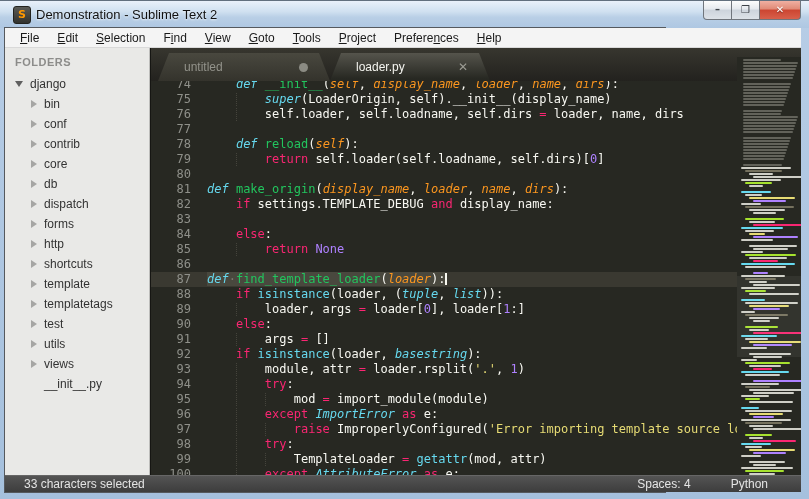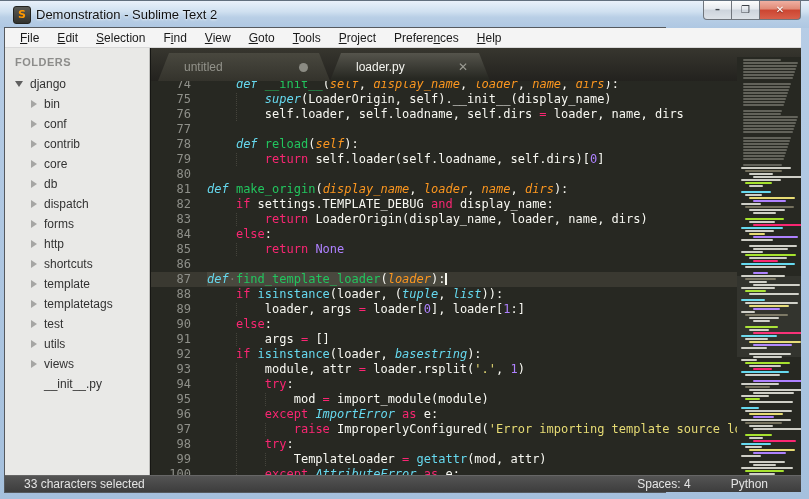--- a/index.html
+++ b/index.html
@@ -200,21 +200,21 @@
           <div class="code-scroll" id="code">
               <div class="cl"><span class="ln">74</span><span class="lt"><span class="tok-w">    </span><span class="tok-bi">def</span><span class="tok-w"> </span><span class="tok-f">__init__</span><span class="tok-w">(</span><span class="tok-p">self</span><span class="tok-w">, </span><span class="tok-p">display_name</span><span class="tok-w">, </span><span class="tok-p">loader</span><span class="tok-w">, </span><span class="tok-p">name</span><span class="tok-w">, </span><span class="tok-p">dirs</span><span class="tok-w">):</span></span></div>
               <div class="cl"><span class="ln">75</span><span class="lt"><span class="guide" style="left: 4ch;"></span><span class="tok-w">        </span><span class="tok-bi">super</span><span class="tok-w">(LoaderOrigin, self).__init__(display_name)</span></span></div>
               <div class="cl"><span class="ln">76</span><span class="lt"><span class="guide" style="left: 4ch;"></span><span class="tok-w">        self.loader, self.loadname, self.dirs </span><span class="tok-k">=</span><span class="tok-w"> loader, name, dirs</span></span></div>
               <div class="cl"><span class="ln">77</span><span class="lt"></span></div>
               <div class="cl"><span class="ln">78</span><span class="lt"><span class="tok-w">    </span><span class="tok-bi">def</span><span class="tok-w"> </span><span class="tok-f">reload</span><span class="tok-w">(</span><span class="tok-p">self</span><span class="tok-w">):</span></span></div>
               <div class="cl"><span class="ln">79</span><span class="lt"><span class="guide" style="left: 4ch;"></span><span class="tok-w">        </span><span class="tok-k">return</span><span class="tok-w"> self.loader(self.loadname, self.dirs)[</span><span class="tok-n">0</span><span class="tok-w">]</span></span></div>
               <div class="cl"><span class="ln">80</span><span class="lt"></span></div>
               <div class="cl"><span class="ln">81</span><span class="lt"><span class="tok-bi">def</span><span class="tok-w"> </span><span class="tok-f">make_origin</span><span class="tok-w">(</span><span class="tok-p">display_name</span><span class="tok-w">, </span><span class="tok-p">loader</span><span class="tok-w">, </span><span class="tok-p">name</span><span class="tok-w">, </span><span class="tok-p">dirs</span><span class="tok-w">):</span></span></div>
               <div class="cl"><span class="ln">82</span><span class="lt"><span class="tok-w">    </span><span class="tok-k">if</span><span class="tok-w"> settings.TEMPLATE_DEBUG </span><span class="tok-k">and</span><span class="tok-w"> display_name:</span></span></div>
-              <div class="cl"><span class="ln">83</span><span class="lt"><span class="guide" style="left: 4ch;"></span><span class="tok-w">        </span><span class="tok-k">return</span><span class="tok-w"> LoaderOrigin(display_name, loader, name, dirs)</span></span></div>
+              <div class="cl"><span class="ln">83</span></div>
               <div class="cl"><span class="ln">84</span><span class="lt"><span class="tok-w">    </span><span class="tok-k">else</span><span class="tok-w">:</span></span></div>
               <div class="cl"><span class="ln">85</span><span class="lt"><span class="guide" style="left: 4ch;"></span><span class="tok-w">        </span><span class="tok-k">return</span><span class="tok-w"> </span><span class="tok-n">None</span></span></div>
               <div class="cl"><span class="ln">86</span><span class="lt"></span></div>
               <div class="cl hl"><span class="ln">87</span><span class="lt"><span class="sel"><span class="tok-bi">def</span><span class="tok-ws">·</span><span class="tok-f">find_template_loader</span><span class="tok-w">(</span><span class="tok-p">loader</span><span class="tok-w">):</span></span><span class="cursor"></span></span></div>
               <div class="cl"><span class="ln">88</span><span class="lt"><span class="tok-w">    </span><span class="tok-k">if</span><span class="tok-w"> </span><span class="tok-b">isinstance</span><span class="tok-w">(loader, (</span><span class="tok-bi">tuple</span><span class="tok-w">, </span><span class="tok-bi">list</span><span class="tok-w">)):</span></span></div>
               <div class="cl"><span class="ln">89</span><span class="lt"><span class="guide" style="left: 4ch;"></span><span class="tok-w">        loader, args </span><span class="tok-k">=</span><span class="tok-w"> loader[</span><span class="tok-n">0</span><span class="tok-w">], loader[</span><span class="tok-n">1</span><span class="tok-w">:]</span></span></div>
               <div class="cl"><span class="ln">90</span><span class="lt"><span class="tok-w">    </span><span class="tok-k">else</span><span class="tok-w">:</span></span></div>
               <div class="cl"><span class="ln">91</span><span class="lt"><span class="guide" style="left: 4ch;"></span><span class="tok-w">        args </span><span class="tok-k">=</span><span class="tok-w"> []</span></span></div>
               <div class="cl"><span class="ln">92</span><span class="lt"><span class="tok-w">    </span><span class="tok-k">if</span><span class="tok-w"> </span><span class="tok-b">isinstance</span><span class="tok-w">(loader, </span><span class="tok-bi">basestring</span><span class="tok-w">):</span></span></div>
               <div class="cl"><span class="ln">93</span><span class="lt"><span class="guide" style="left: 4ch;"></span><span class="tok-w">        module, attr </span><span class="tok-k">=</span><span class="tok-w"> loader.rsplit(</span><span class="tok-s">'.'</span><span class="tok-w">, </span><span class="tok-n">1</span><span class="tok-w">)</span></span></div>

